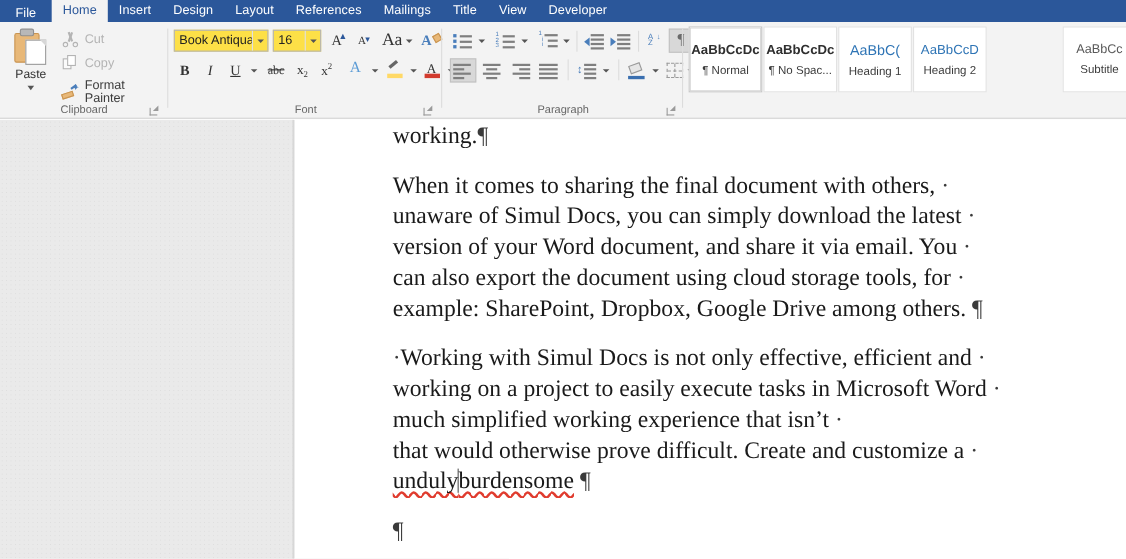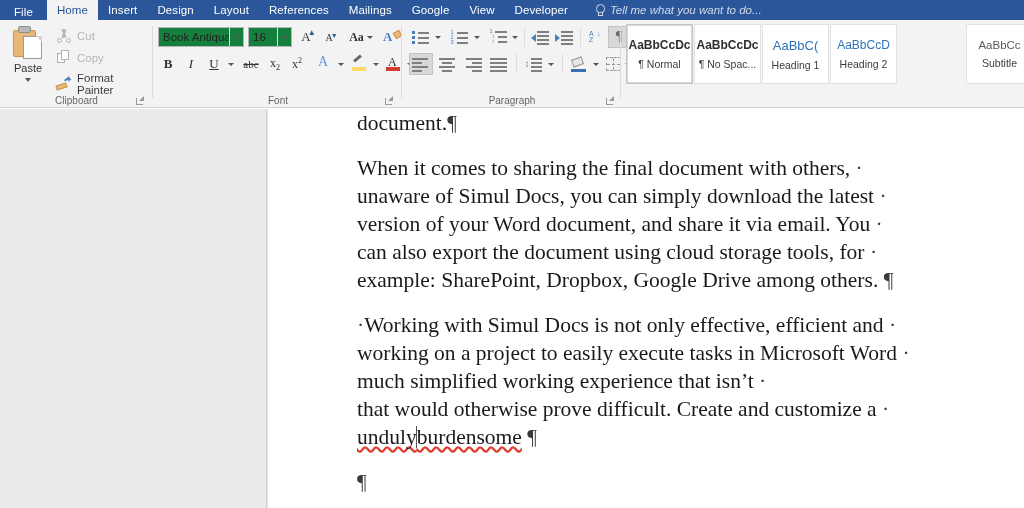--- a/index.html
+++ b/index.html
@@ -127,40 +127,40 @@
   .ic-copy u { position:absolute; left:5px; top:0px; width:8px;height:10px; border:1px solid #b4b4b4; background:#fff;}
 
   
   .ic-paint i { position:absolute; left:0px; top:8px; width:11px;height:5px; background:#e8b878; border:1px solid #c99451; transform: rotate(-18deg);}
   .ic-paint u { position:absolute; left:8px; top:2px; width:6px;height:2px; background:#4a7ebb; transform: rotate(-35deg);}
   .ic-paint b { position:absolute; left:10px; top:0px; width:4px;height:4px; color:#4a7ebb; font-size:7px; }
 
   
   .fontg { left: 154px; width: 248px; }
   .combo {
-    position: absolute; background: #15803d; border: 1px solid #b5b5b5;
+    position: absolute; background: #fde047; border: 1px solid #b5b5b5;
     height: 20px; display: flex; align-items: center;
     font-size: 11.5px; color: #222; padding-left: 4px;
   }
   .combo .cv { flex: 1; overflow: hidden; white-space: nowrap; }
   .combo .cdrop {
     width: 14px; height: 18px; display:flex; align-items:center; justify-content:center;
     border-left: 1px solid #e0e0e0;
   }
   .cdrop::after { content:""; width:0;height:0;border-left:3px solid transparent;border-right:3px solid transparent;border-top:3.5px solid #555;}
   .btn {
     position: absolute; display: flex; align-items: center; justify-content: center;
     cursor: default; color: #333;
   }
   .btn.on { background: #d8d8d8; border: 1px solid #c2c2c2; }
   .grow-a { font-size: 13px; font-family: "Liberation Serif", serif; color:#333; position:relative;}
   .grow-a sup { font-size: 8px; color: #2b579a; position:absolute; top:-1px; right:-5px;}
   .shrink-a { font-size: 10px; font-family: "Liberation Serif", serif; color:#333; position:relative;}
   .shrink-a sup { font-size: 7px; color: #2b579a; position:absolute; top:0px; right:-5px;}
-  .aa-lbl { font-size: 12px; font-family: "Liberation Serif", serif; font-weight: bold; }
+  .aa-lbl { font-size: 16px; font-family: "Liberation Serif", serif; }
   .clrfmt { position:relative; width:18px;height:16px;}
   .clrfmt b { font-family:"Liberation Serif",serif; font-size:13px; color:#4a7ebb; position:absolute; left:0; top:0;}
   .clrfmt i { position:absolute; right:0; top:2px; width:7px;height:7px; background:#e8b878; transform:rotate(-30deg); border:1px solid #c99451;}
   .bold-b { font-weight: bold; font-size: 13px; font-family: "Liberation Serif", serif; }
   .ital-i { font-style: italic; font-size: 13px; font-family: "Liberation Serif", serif; }
   .und-u { font-size: 13px; font-family: "Liberation Serif", serif; text-decoration: underline; }
   .strike-s { font-size: 11px; font-family: "Liberation Serif", serif; text-decoration: line-through; }
   .sub-x { font-size: 12px; font-family: "Liberation Serif", serif; }
   .sub-x sub, .sub-x sup { font-size: 8px; }
   .tinycaret { width:0;height:0;border-left:3px solid transparent;border-right:3px solid transparent;border-top:3.5px solid #555; }
@@ -272,32 +272,28 @@
     <div class="tab">
         <span>Layout</span>
       </div>
     <div class="tab">
         <span>References</span>
       </div>
     <div class="tab">
         <span>Mailings</span>
       </div>
     <div class="tab">
-        <span>Google</span>
+        <span>Title</span>
       </div>
     <div class="tab">
         <span>View</span>
       </div>
     <div class="tab">
         <span>Developer</span>
       </div>
-    <div class="tellme">
-      <span class="bulb"></span>
-      <span>Tell me what you want to do...</span>
-    </div>
   </div>
 
   <div class="ribbon">
 
     <div class="rgroup clip">
       <div class="paste-btn">
         <div class="paste-ico">
           <div class="paste-board"></div>
             <div class="paste-clip"></div>
             <div class="paste-page"></div>
@@ -587,21 +583,21 @@
       </div>
     </div>
   </div>
 
   <div class="workspace">
     <div class="leftpanel"></div>
     <div class="page">
       <div class="doctext">
 
         <div class="para">
-          <span>document.</span><span class="pilc">¶</span>
+          <span>working.</span><span class="pilc">¶</span>
         </div>
 
         <div class="para">
           <div><span>When it comes to sharing the final document with others,</span> <span class="sp-dot">·</span></div>
           <div><span>unaware of Simul Docs, you can simply download the latest</span> <span class="sp-dot">·</span></div>
           <div><span>version of your Word document, and share it via email. You</span> <span class="sp-dot">·</span></div>
           <div><span>can also export the document using cloud storage tools, for</span> <span class="sp-dot">·</span></div>
           <div><span>example: SharePoint, Dropbox, Google Drive among others.</span> <span class="pilc">¶</span></div>
         </div>
 

